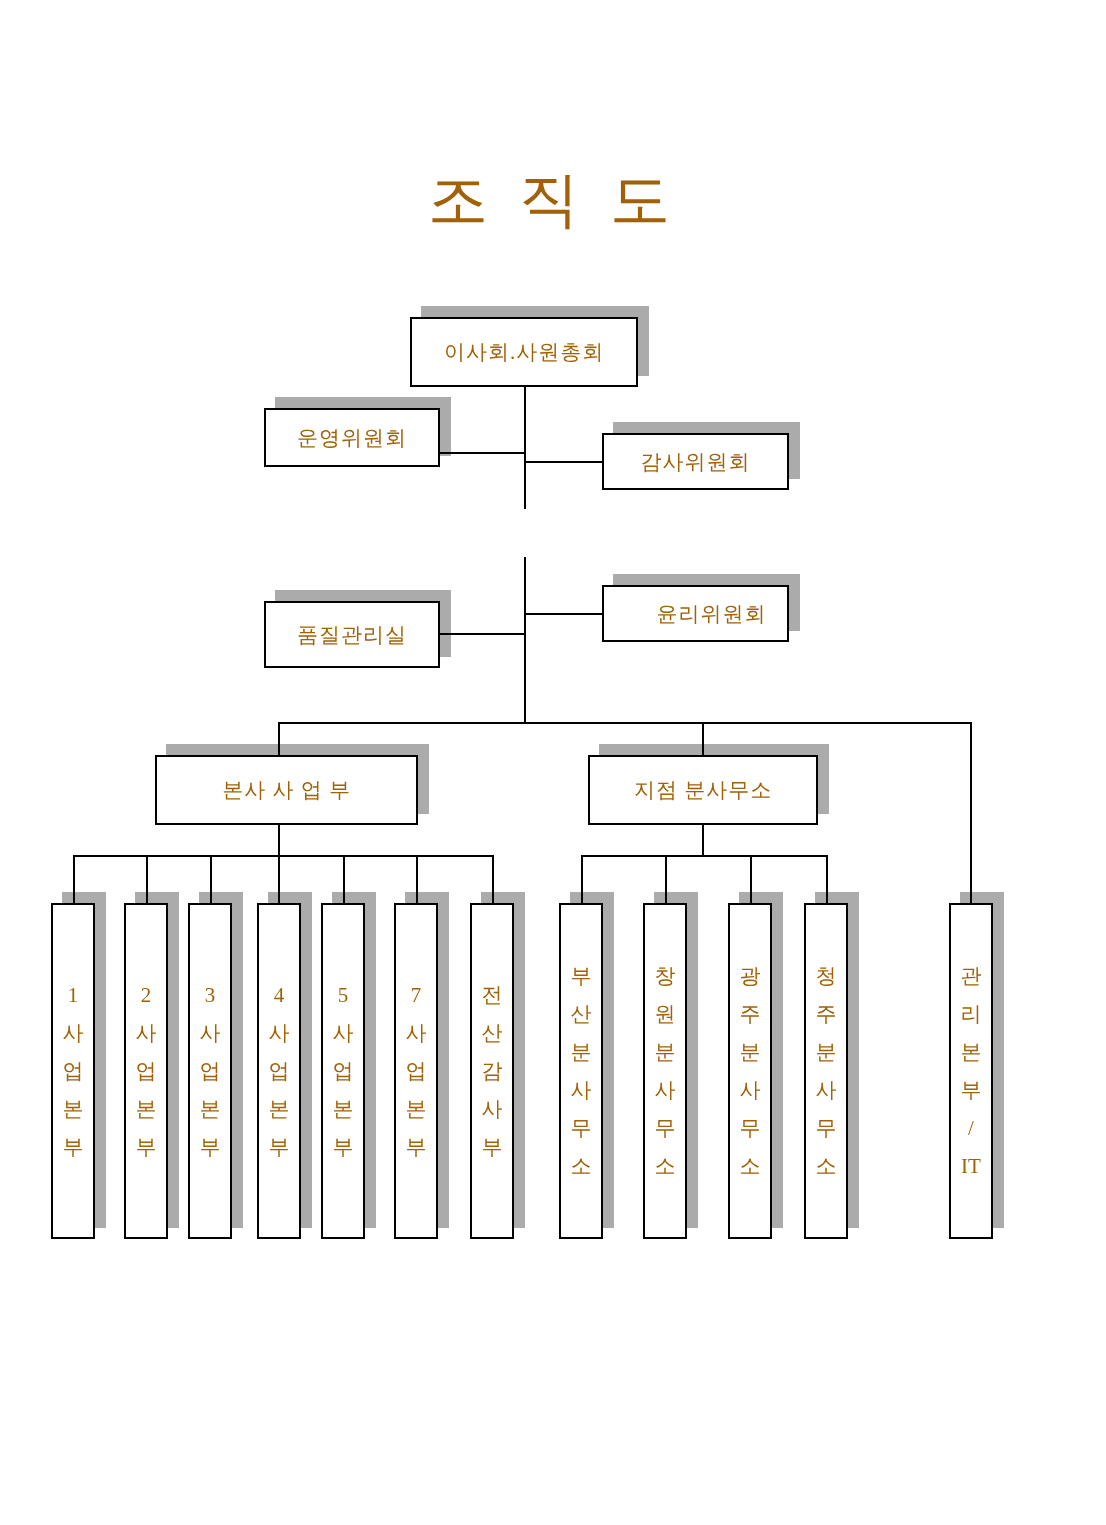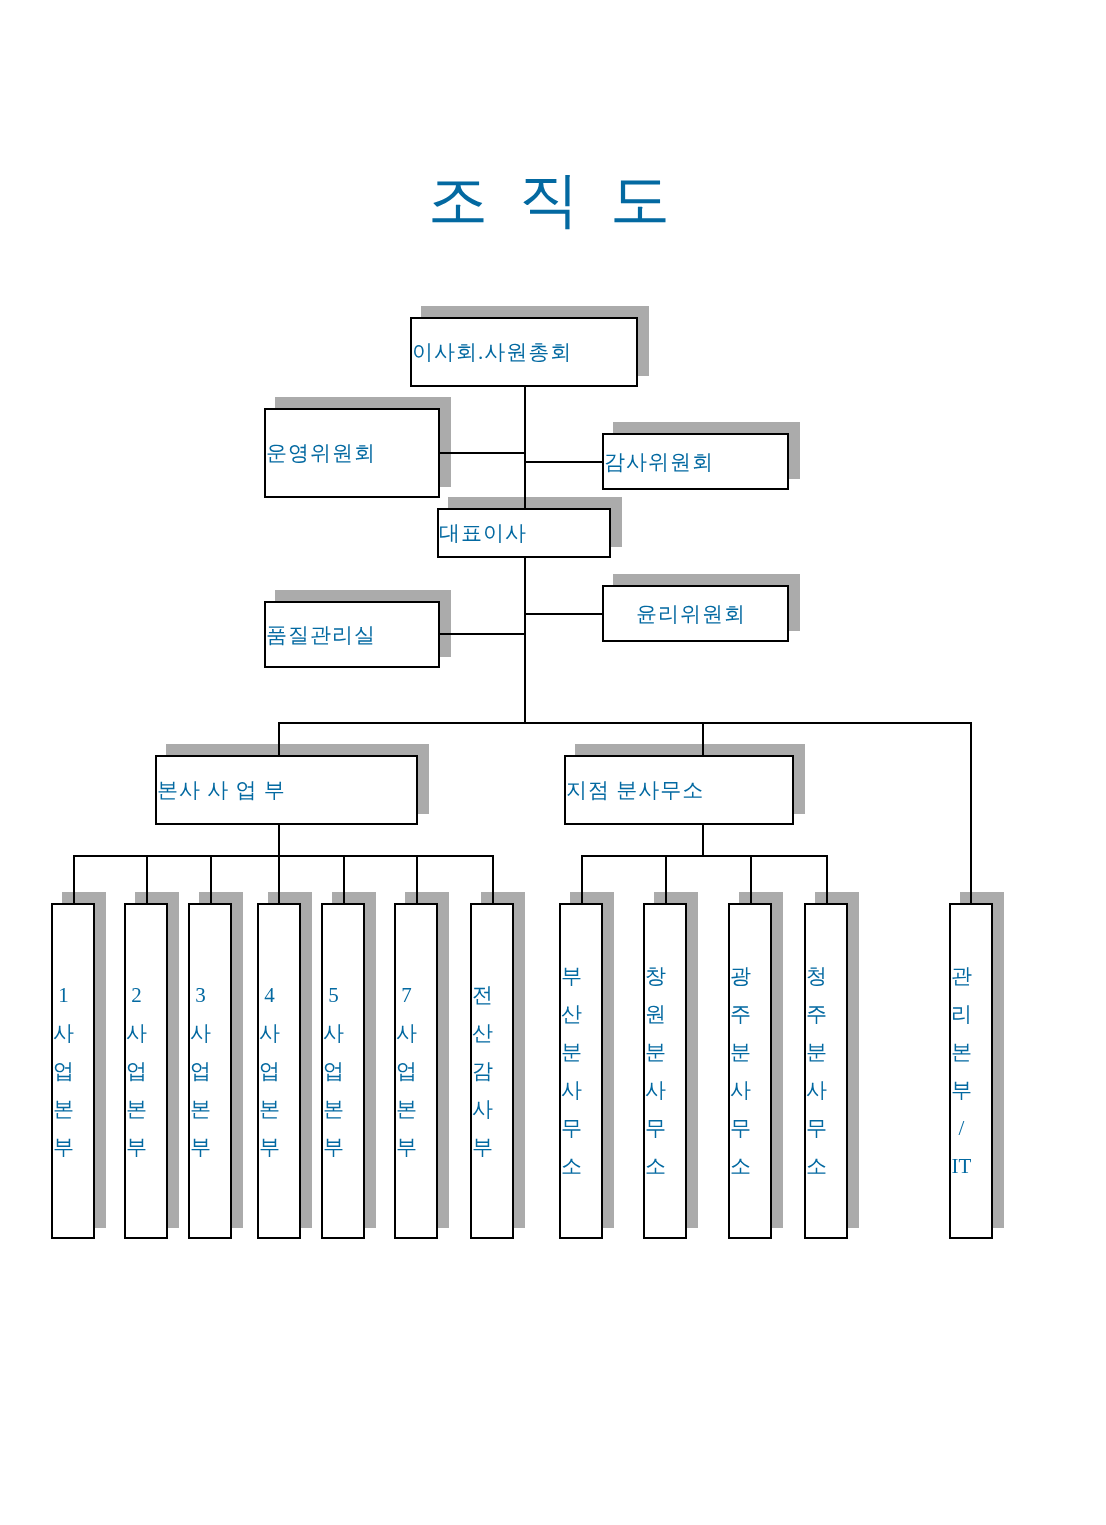--- a/index.html
+++ b/index.html
@@ -1,34 +1,34 @@
 <!DOCTYPE html>
 <html><head>
 <meta charset="utf-8">
 <style>
   html,body { margin:0; padding:0; background:#ffffff; }
   .page {
     position:relative; width:1106px; height:1525px; background:#ffffff;
-    font-family:"Liberation Serif","DejaVu Serif",serif; color:#0369a1;
+    font-family:"Liberation Serif","DejaVu Serif",serif; color:#a16207;
     overflow:hidden;
   }
   .title {
     position:absolute; top:160px; left:0; width:1106px;
     text-align:center; font-size:60px; letter-spacing:8px;
     font-weight:400; white-space:pre;
   }
   .date {
     position:absolute; top:281px; left:688px;
     font-size:23px; letter-spacing:1px; white-space:pre;
   }
   .obox {
     position:absolute; box-sizing:border-box;
     background:#ffffff; border:2px solid #000000;
     box-shadow:11px -11px 0 0 #ababab;
-    display:flex; align-items:center; 
+    display:flex; align-items:center; justify-content:center;
     font-size:21px; letter-spacing:1px; z-index:1; text-align:center;
   }
   .vbox {
     line-height:38px; white-space:pre-line; letter-spacing:0;
   }
   .line { position:absolute; background:#000000; z-index:2; }
   .h { height:1.5px; }
   .v { width:1.5px; }
 </style>
 </head>
@@ -72,45 +72,42 @@
   <div class="line h" style="left:581px; top:855px; width:246px;"></div>
   <div class="line v" style="left:581px; top:855px; height:48px;"></div>
   <div class="line v" style="left:665px; top:855px; height:48px;"></div>
   <div class="line v" style="left:750px; top:855px; height:48px;"></div>
   <div class="line v" style="left:826px; top:855px; height:48px;"></div>
 
   <div class="obox" style="left:410px; top:317px; width:228px; height:70px;">
     <span>이사회.사원총회</span>
   </div>
 
-  <div class="obox" style="left:264px; top:408px; width:176px; height:90px;">
+  <div class="obox" style="left:264px; top:408px; width:176px; height:59px;">
     <span>운영위원회</span>
   </div>
 
   <div class="obox" style="left:602px; top:433px; width:187px; height:57px;">
     <span>감사위원회</span>
   </div>
 
-  <div class="obox" style="left:437px; top:508px; width:174px; height:50px;">
-    <span>대표이사</span>
-  </div>
 
   <div class="obox" style="left:602px; top:585px; width:187px; height:57px;padding-left:32px;">
     <span>윤리위원회</span>
   </div>
 
   <div class="obox" style="left:155px; top:755px; width:263px; height:70px;">
     <span>본사 사 업 부</span>
   </div>
 
   <div class="obox" style="left:264px; top:601px; width:176px; height:67px;">
     <span>품질관리실</span>
   </div>
 
-  <div class="obox" style="left:564px; top:755px; width:230px; height:70px;">
+  <div class="obox" style="left:588px; top:755px; width:230px; height:70px;">
     <span>지점 분사무소</span>
   </div>
 
   <div class="obox vbox" style="left:51px; top:903px; width:44px; height:336px;">
     <span>1
 사
 업
 본
 부</span>
   </div>

